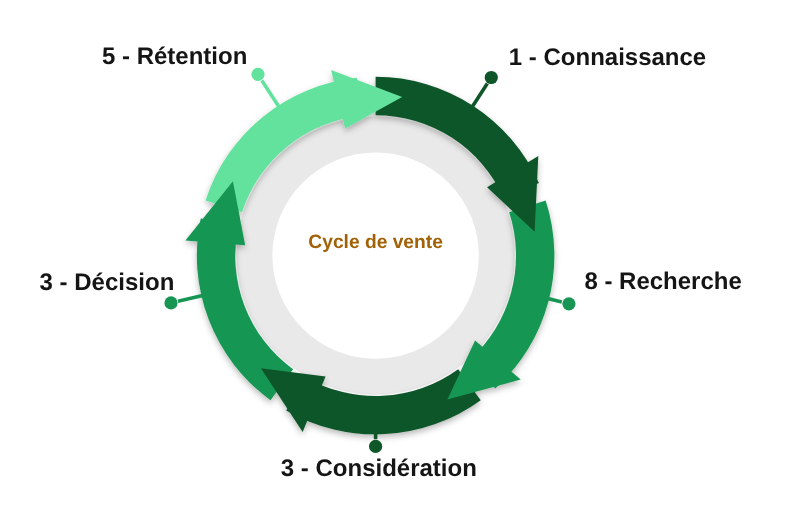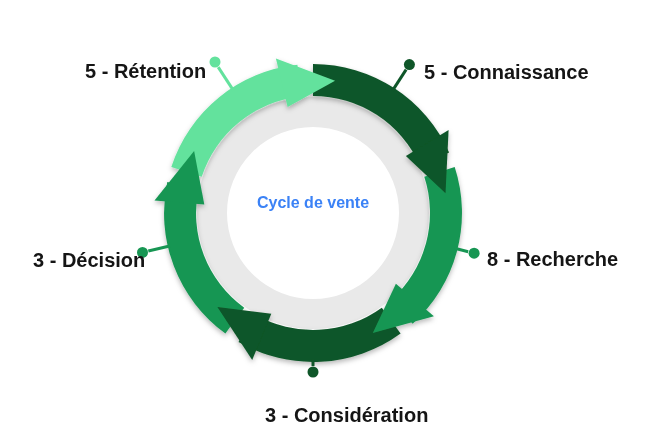--- a/index.html
+++ b/index.html
@@ -3,25 +3,25 @@
 <meta charset="utf-8">
 <style>
   html,body{margin:0;padding:0;background:#ffffff;}
   .canvas{
     position:relative;width:658px;height:438px;overflow:hidden;
     font-family:"Liberation Sans",sans-serif;background:#ffffff;
   }
   .ring-svg{position:absolute;left:0;top:0;}
   .stage-label{
     position:absolute;font-weight:700;font-size:20px;line-height:1.1;
-    color:#151515;white-space:nowrap;margin-top:24px;
+    color:#151515;white-space:nowrap;
   }
   .center-title{
     position:absolute;left:313px;top:203px;transform:translate(-50%,-50%);
-    font-weight:700;font-size:16px;color:#3b82f6;white-space:nowrap;text-align:center;
+    font-weight:700;font-size:16px;color:#a16207;white-space:nowrap;text-align:center;
   }
 </style>
 </head>
 <body>
 
 <div class="canvas">
 
   <svg class="ring-svg" id="ringSvg" width="658" height="438" viewBox="0 0 658 438">
       <defs>
         <filter id="arrowShadow" x="-20%" y="-20%" width="140%" height="140%">
@@ -56,24 +56,24 @@
       <g>
         <line x1="170.7" y1="245.8" x2="148.3" y2="251" stroke="#179653" stroke-width="3"></line>
         <circle cx="142.5" cy="252.4" r="5.5" fill="#179653"></circle>
       </g>
       <g>
         <line x1="233.5" y1="90.6" x2="218.2" y2="67.1" stroke="#63E29D" stroke-width="3"></line>
         <circle cx="215" cy="62" r="5.5" fill="#63E29D"></circle>
       </g>
     </svg>
 
-  <div class="stage-label" style="left:424px;top:37px">5 - Connaissance</div>
+  <div class="stage-label" style="left:424px;top:37px">1 - Connaissance</div>
 
   <div class="stage-label" style="left:487px;top:224px">8 - Recherche</div>
 
-  <div class="stage-label" style="left:265px;top:380px">3 - Considération</div>
+  <div class="stage-label" style="left:234px;top:380px">3 - Considération</div>
 
   <div class="stage-label" style="left:33px;top:225px">3 - Décision</div>
 
   <div class="stage-label" style="left:85px;top:36px">5 - Rétention</div>
 
   <div class="center-title">Cycle de vente</div>
 </div>
 
 </body></html>

